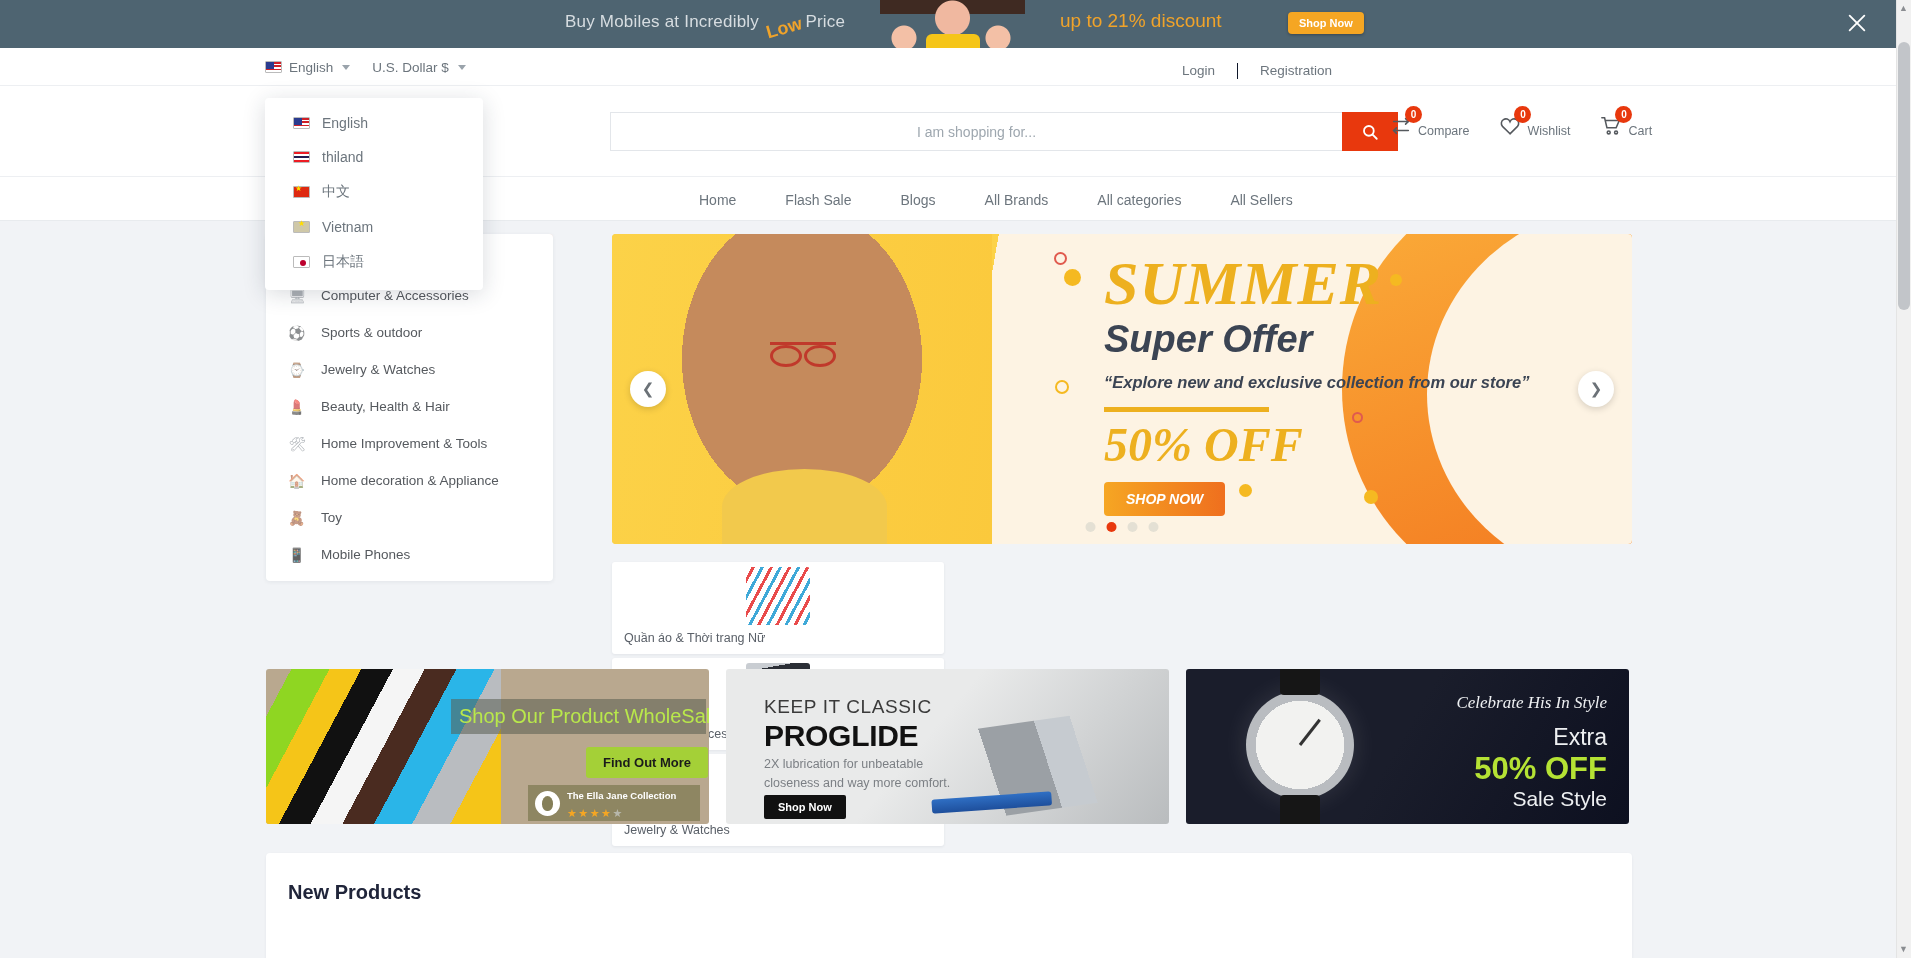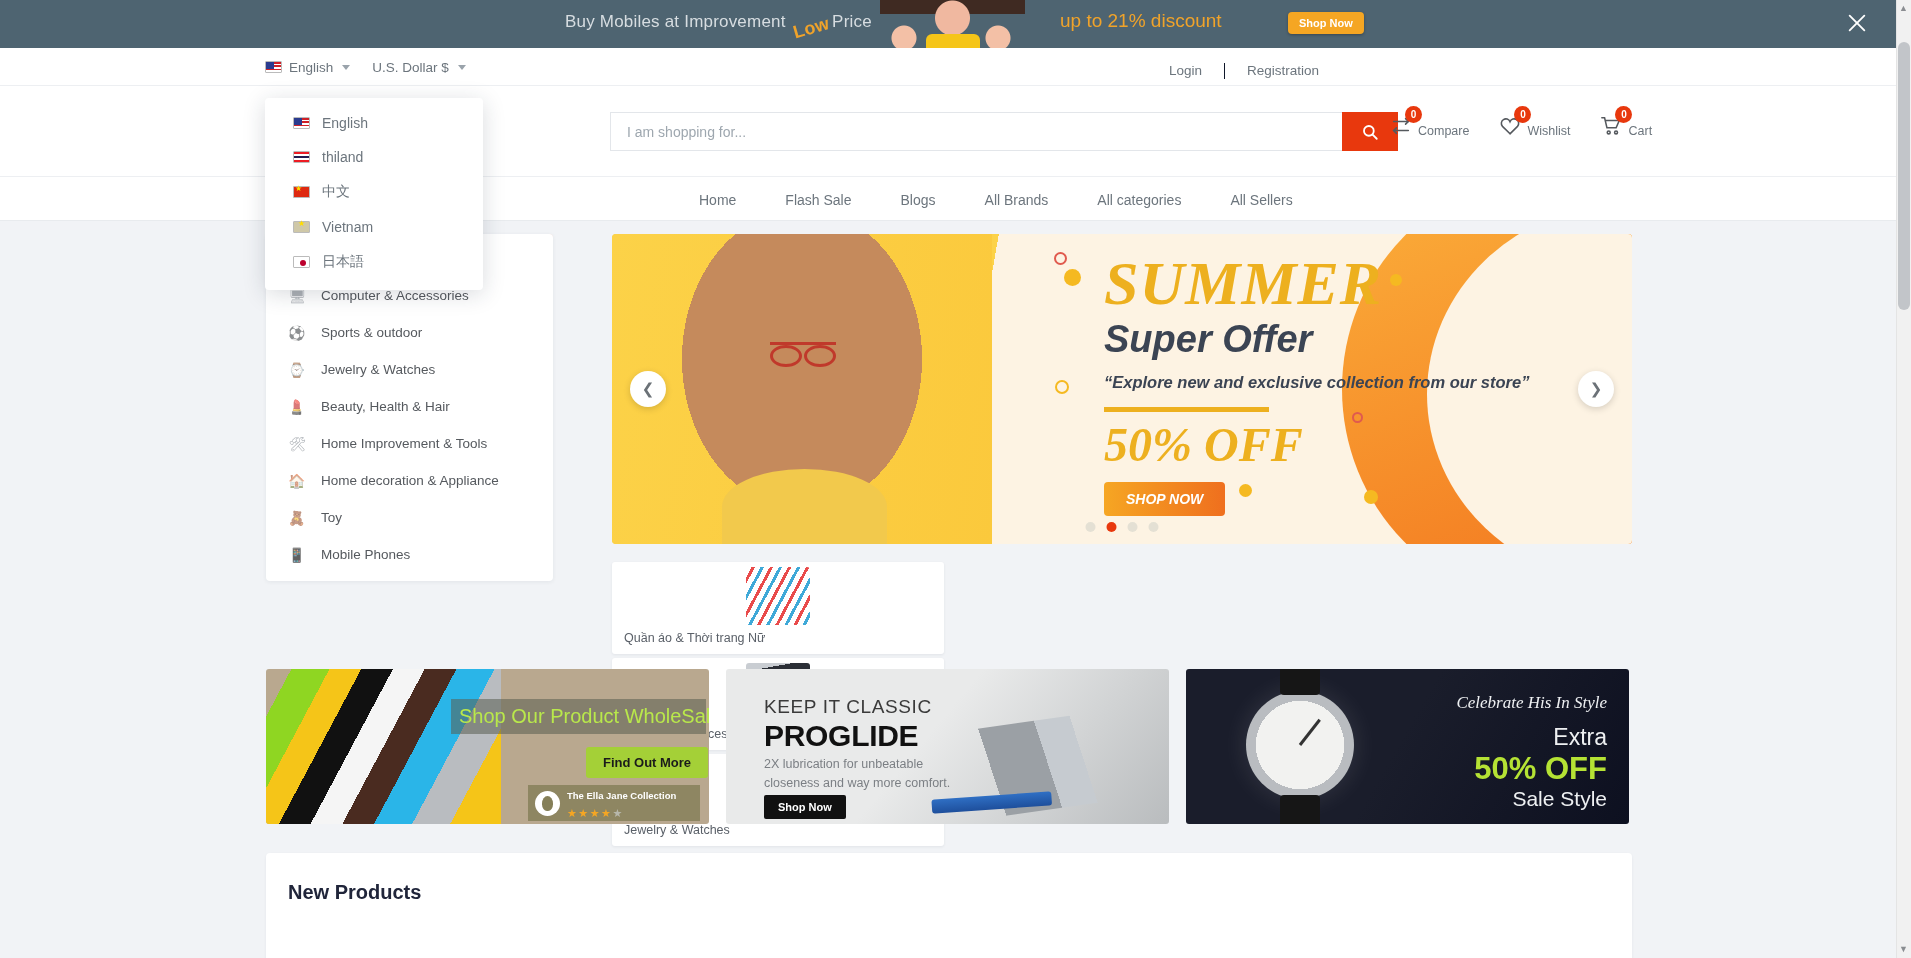--- a/index.html
+++ b/index.html
@@ -70,21 +70,21 @@
   .flag-cn { background:#de2910; position:relative; border:.5px solid #bbb; }
   .flag-cn:before { content:"★"; position:absolute; left:1px; top:-3px; color:#ffde00; font-size:8px; }
   .flag-th { background: linear-gradient(180deg,#ed1c24 0 22%,#fff 22% 36%,#241d4f 36% 64%,#fff 64% 78%,#ed1c24 78% 100%); border:.5px solid #bbb; }
   .flag-vn { background:#cfc8a8; position:relative; border:.5px solid #bbb; }
   .flag-vn:before { content:"★"; position:absolute; left:4px; top:-3px; color:#ffdd00; font-size:8px; }
   .flag-tw { background:#fe0000; position:relative; border:.5px solid #bbb; }
   .flag-tw:before { content:""; position:absolute; left:0; top:0; width:8.5px; height:6px; background:#000095; }
   .flag-jp { background:#fff; position:relative; border:.5px solid #bbb; }
   .flag-jp:before { content:""; position:absolute; left:5.5px; top:3px; width:6px; height:6px; border-radius:50%; background:#bc002d; }
   .caret { width: 0; height: 0; border-left: 4px solid transparent; border-right: 4px solid transparent; border-top: 5px solid #9aa3ab; margin-left: 2px; }
-  .util-right { position: absolute; right: 555px; top: 0; height: 45px; display: flex; align-items: center; }
+  .util-right { position: absolute; right: 542px; top: 0; height: 45px; display: flex; align-items: center; }
   .util-link { font-size: 13.5px; color: #6c757d; padding: 0 22px; cursor: pointer; line-height: 16px; }
   .util-link + .util-link { border-left: 1px solid #0f172a; }
 
   
   .lang-menu {
     position: absolute; left: 265px; top: 98px; width: 218px;
     background: #fff; border-radius: 4px;
     box-shadow: 0 4px 22px rgba(30,40,60,.17); z-index: 60; padding: 8px 0 10px;
   }
   .lang-item {
@@ -94,21 +94,21 @@
 
   
   .main-header {
     position: absolute; top: 86px; left: 0; width: 1896px; height: 90px;
     background: #fff;
   }
   .search-wrap { position: absolute; left: 610px; top: 112px; display: flex; z-index: 5; }
   .search-input {
     width: 732px; height: 39px; border: 1px solid #e3e6ea; border-right: none;
     padding: 10px 16px; font-size: 14px; color: #495057; outline: none;
-    font-family: "Liberation Sans", sans-serif; background: #fff;
+    font-family: "Liberation Sans", sans-serif; background: #fff; text-align: center;
   }
   .search-input::placeholder { color: #9ea7af; }
   .search-btn {
     width: 56px; height: 39px; background: #e8380d; border: none; cursor: pointer;
     display: flex; align-items: center; justify-content: center;
   }
   .search-btn svg { width: 18px; height: 18px; }
 
   .hdr-icons { position: absolute; left: 1388px; top: 113px; display: flex; gap: 28px; z-index: 5; }
   .hdr-ic { display: flex; align-items: flex-end; gap: 4px; cursor: pointer; position: relative; }
@@ -305,21 +305,21 @@
   .sb-up, .sb-down { position: absolute; right: 2px; width: 11px; height: 11px; color: #8a8d91; font-size: 9px; text-align: center; }
   .sb-up { top: 3px; } .sb-down { bottom: 3px; }
 </style>
 </head>
 <body>
 
 <div class="page">
 
   <div class="ad-banner">
     <div class="ad-text">
-      <span>Buy Mobiles at Improvement</span>
+      <span>Buy Mobiles at Incredibly</span>
       <span class="ad-low">Low</span>
       <span>Price</span>
     </div>
     <div class="ad-girl"></div>
     <div class="ad-discount">up to 21% discount</div>
     <div class="ad-shopnow">Shop Now</div>
     <div class="ad-close">
       <svg viewBox="0 0 24 24" fill="none" stroke="#ffffff" stroke-width="2" stroke-linecap="round">
         <line x1="4" y1="4" x2="20" y2="20"></line>
           <line x1="20" y1="4" x2="4" y2="20"></line>

